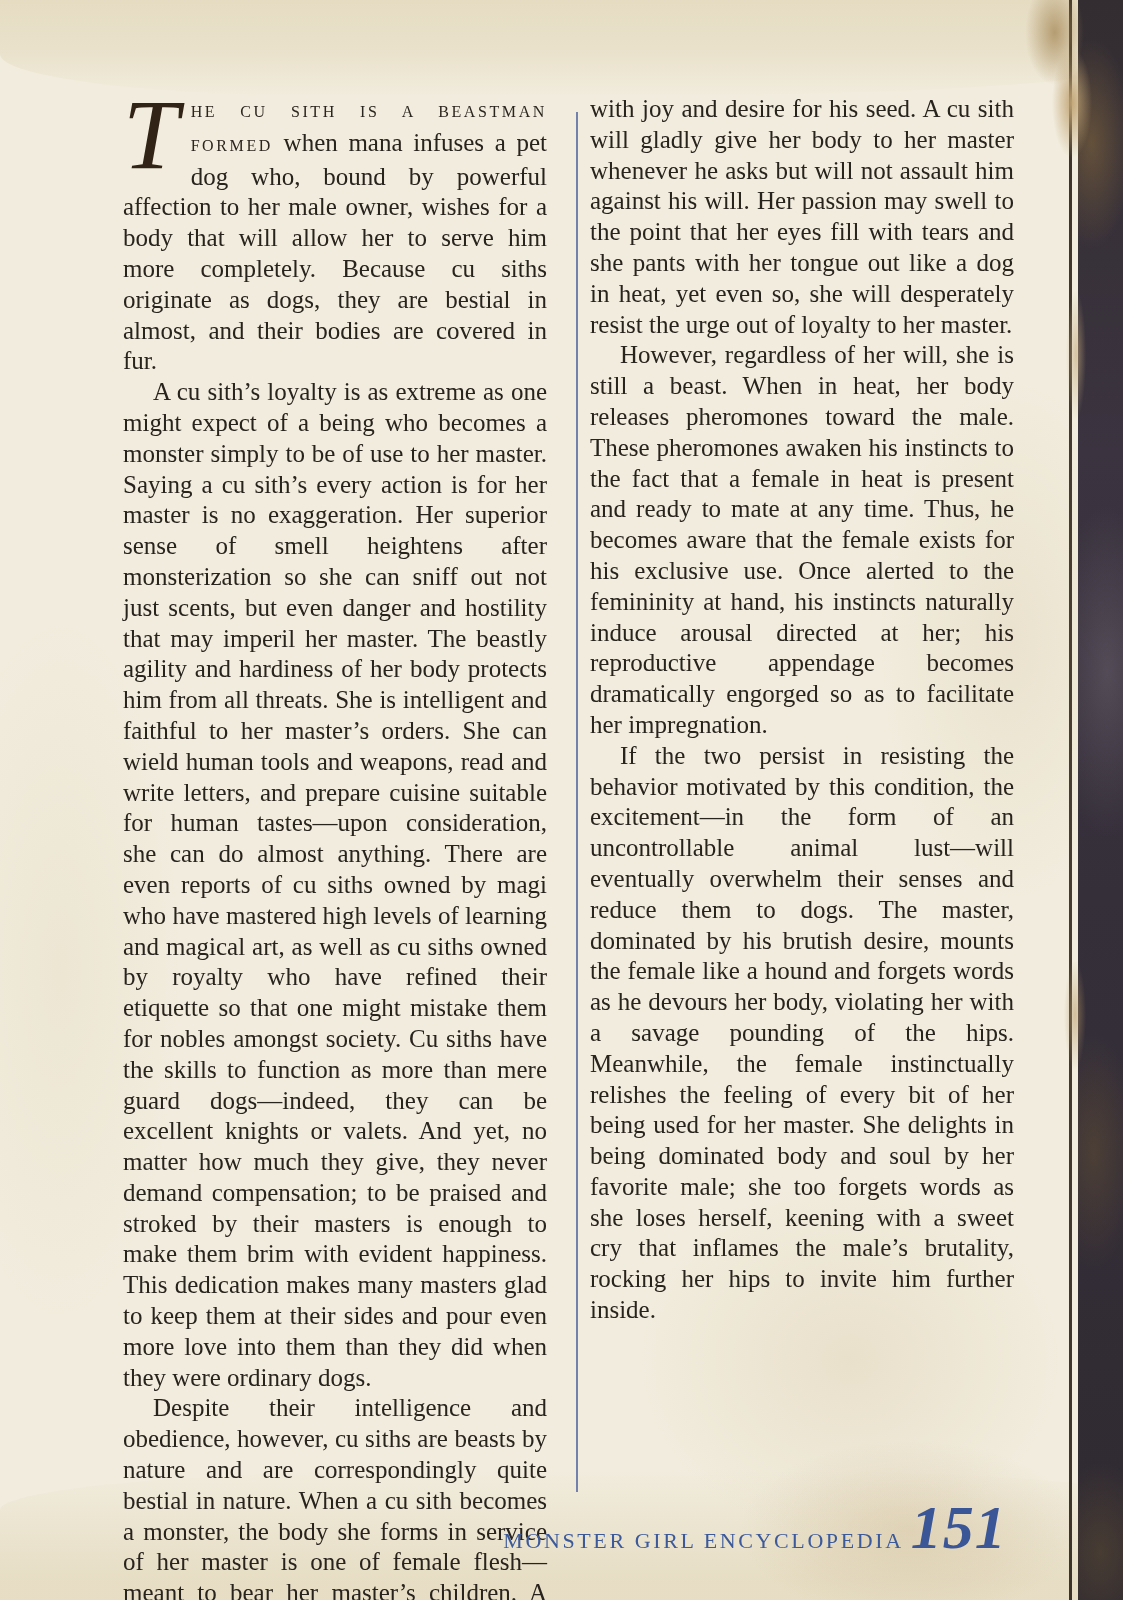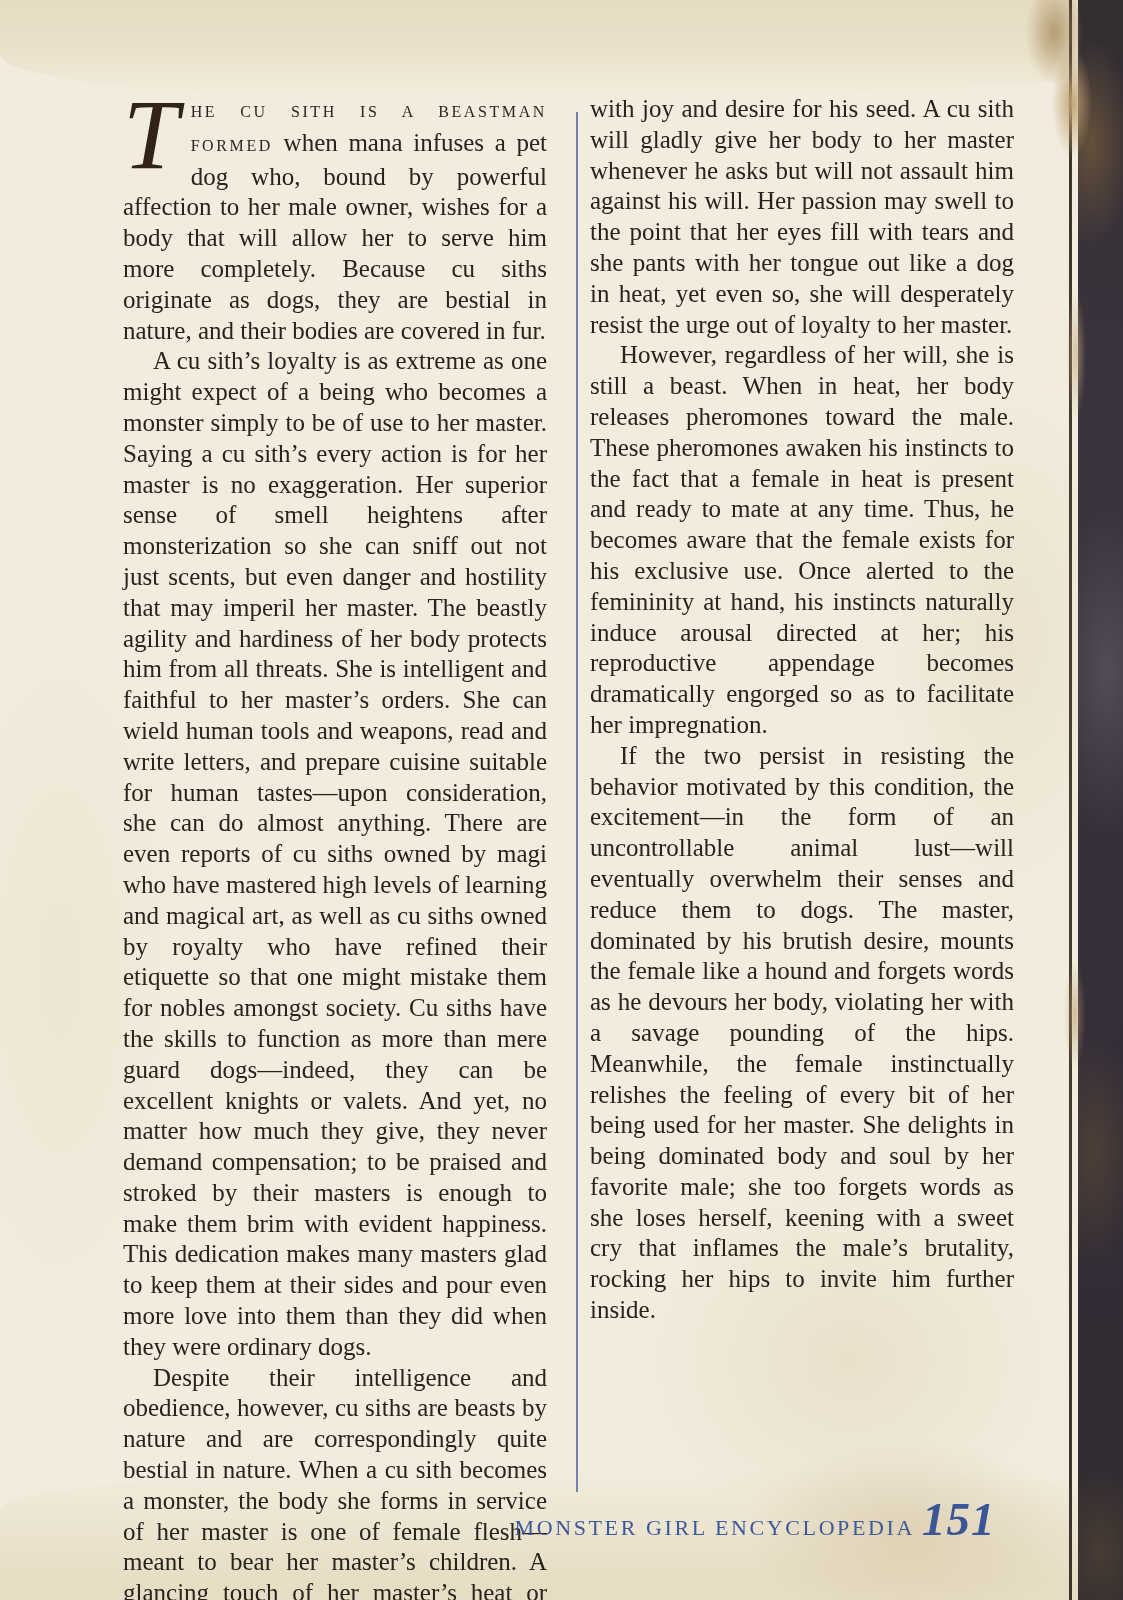--- a/index.html
+++ b/index.html
@@ -56,40 +56,40 @@
     background:radial-gradient(closest-side,rgba(196,170,124,.6),rgba(196,170,124,0));}
   .fray-c{left:1064px;top:960px;width:22px;height:110px;
     background:radial-gradient(closest-side,rgba(184,152,102,.55),rgba(184,152,102,0));}
   .corner-smudge{left:1000px;top:-20px;width:84px;height:150px;
     background:radial-gradient(closest-side at 65% 35%,rgba(168,140,92,.8),rgba(168,140,92,0));}
 
   
   .footer{position:absolute;left:470px;top:1496px;width:570px;
     display:flex;align-items:baseline;justify-content:center;gap:7px;}
   .footer-title{color:#3c5a9a;font-size:22px;letter-spacing:2.6px;}
-  .footer-page{color:#3a5697;font-size:47px;font-style:italic;font-weight:600;
+  .footer-page{color:#3a5697;font-size:62px;font-style:italic;font-weight:600;
     letter-spacing:1px;line-height:1;}
 </style>
 </head>
 <body>
 
 <div class="page">
 
   <div class="tex top-band"></div>
   <div class="tex bottom-band"></div>
   <div class="tex spot-a"></div>
   <div class="tex spot-b"></div>
   <div class="tex spot-c"></div>
   <div class="tex spot-d"></div>
 
   <div class="col col-left">
     <p class="first">
       <span class="dropcap">T</span>
       <span class="leadin">HE CU SITH IS A BEASTMAN FORMED</span>
-      <span>when mana infuses a pet dog who, bound by powerful affection to her male owner, wishes for a body that will allow her to serve him more completely. Because cu siths originate as dogs, they are bestial in nature, and their bodies are covered in fur.</span>
+      <span>when mana infuses a pet dog who, bound by powerful affection to her male owner, wishes for a body that will allow her to serve him more completely. Because cu siths originate as dogs, they are bestial in almost, and their bodies are covered in fur.</span>
     </p>
     <p>A cu sith’s loyalty is as extreme as one might expect of a being who becomes a monster simply to be of use to her master. Saying a cu sith’s every action is for her master is no exaggeration. Her superior sense of smell heightens after monsterization so she can sniff out not just scents, but even danger and hostility that may imperil her master. The beastly agility and hardiness of her body protects him from all threats. She is intelligent and faithful to her master’s orders. She can wield human tools and weapons, read and write letters, and prepare cuisine suitable for human tastes—upon consideration, she can do almost anything. There are even reports of cu siths owned by magi who have mastered high levels of learning and magical art, as well as cu siths owned by royalty who have refined their etiquette so that one might mistake them for nobles amongst society. Cu siths have the skills to function as more than mere guard dogs—indeed, they can be excellent knights or valets. And yet, no matter how much they give, they never demand compensation; to be praised and stroked by their masters is enough to make them brim with evident happiness. This dedication makes many masters glad to keep them at their sides and pour even more love into them than they did when they were ordinary dogs.</p>
     <p>Despite their intelligence and obedience, however, cu siths are beasts by nature and are correspondingly quite bestial in nature. When a cu sith becomes a monster, the body she forms in service of her master is one of female flesh—meant to bear her master’s children. A glancing touch of her master’s heat or subtle whiff of his scent will cause her body to ache</p>
   </div>
 
   <div class="divider"></div>
 
   <div class="col col-right">
     <p class="continuation">with joy and desire for his seed. A cu sith will gladly give her body to her master whenever he asks but will not assault him against his will. Her passion may swell to the point that her eyes fill with tears and she pants with her tongue out like a dog in heat, yet even so, she will desperately resist the urge out of loyalty to her master.</p>
     <p>However, regardless of her will, she is still a beast. When in heat, her body releases pheromones toward the male. These pheromones awaken his instincts to the fact that a female in heat is present and ready to mate at any time. Thus, he becomes aware that the female exists for his exclusive use. Once alerted to the femininity at hand, his instincts naturally induce arousal directed at her; his reproductive appendage becomes dramatically engorged so as to facilitate her impregnation.</p>

